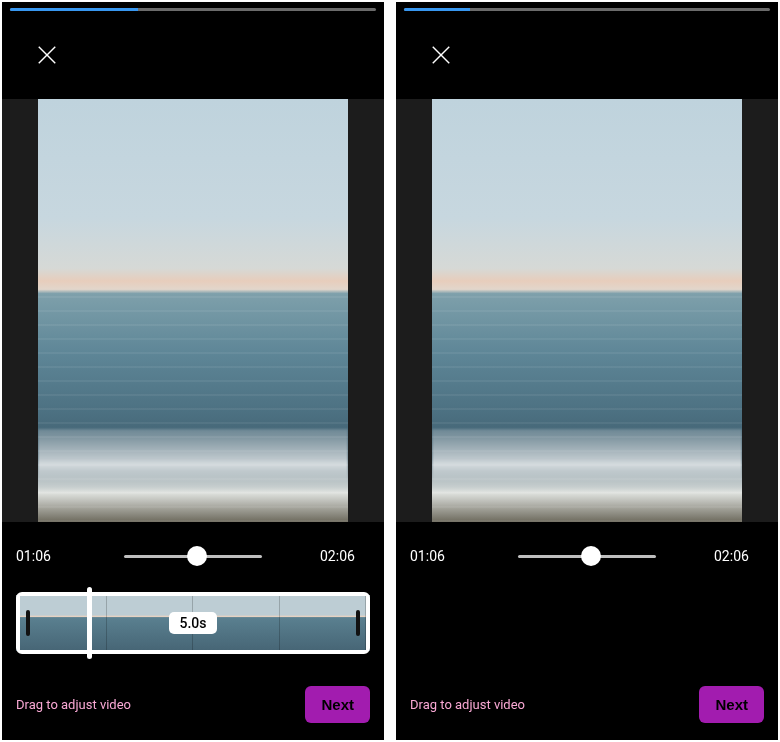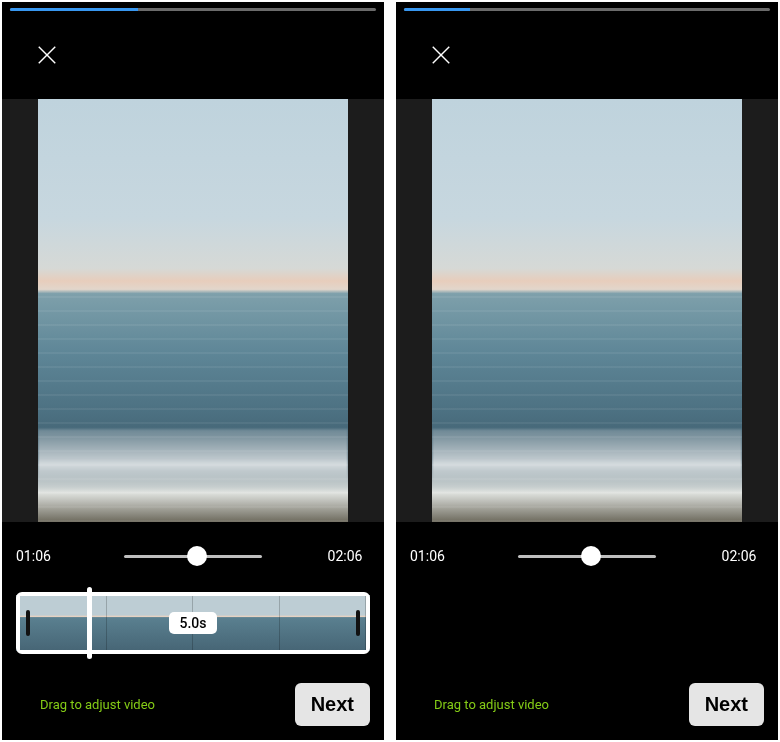--- a/index.html
+++ b/index.html
@@ -122,21 +122,21 @@
     right: 14px;
     top: 534px;
     height: 40px;
     display: flex;
     align-items: center;
     color: #fff;
     font-size: 14px;
     gap: 44px;
   }
   .seek-row .time-left { width: 50px; }
-  .seek-row .time-right { width: 50px; text-align: center; }
+  .seek-row .time-right { width: 50px; text-align: left; }
   .seek-track {
     flex: 1;
     height: 3px;
     background: #bfbfbf;
     margin: 0 14px;
     position: relative;
     border-radius: 2px;
     cursor: pointer;
   }
   .seek-thumb {
@@ -232,28 +232,27 @@
   .bottom-bar{
     position:absolute;
     left:14px; right:14px;
     bottom:10px;
     height:52px;
     display:flex;
     align-items:center;
     justify-content:space-between;
   }
   .hint{
-    color:#84cc16;
+    color:#f9a8d4;
     font-size:13px;
-    margin-left:24px;
   }
   .next-btn{
-    background:#e5e5e5;
+    background:#a21caf;
     color:#000;
-    font-size:20px;
+    font-size:15px;
     font-weight:600;
     border:none;
     border-radius:6px;
     padding:10px 16px;
     cursor:pointer;
   }
 </style>
 </head>
 <body>
 

